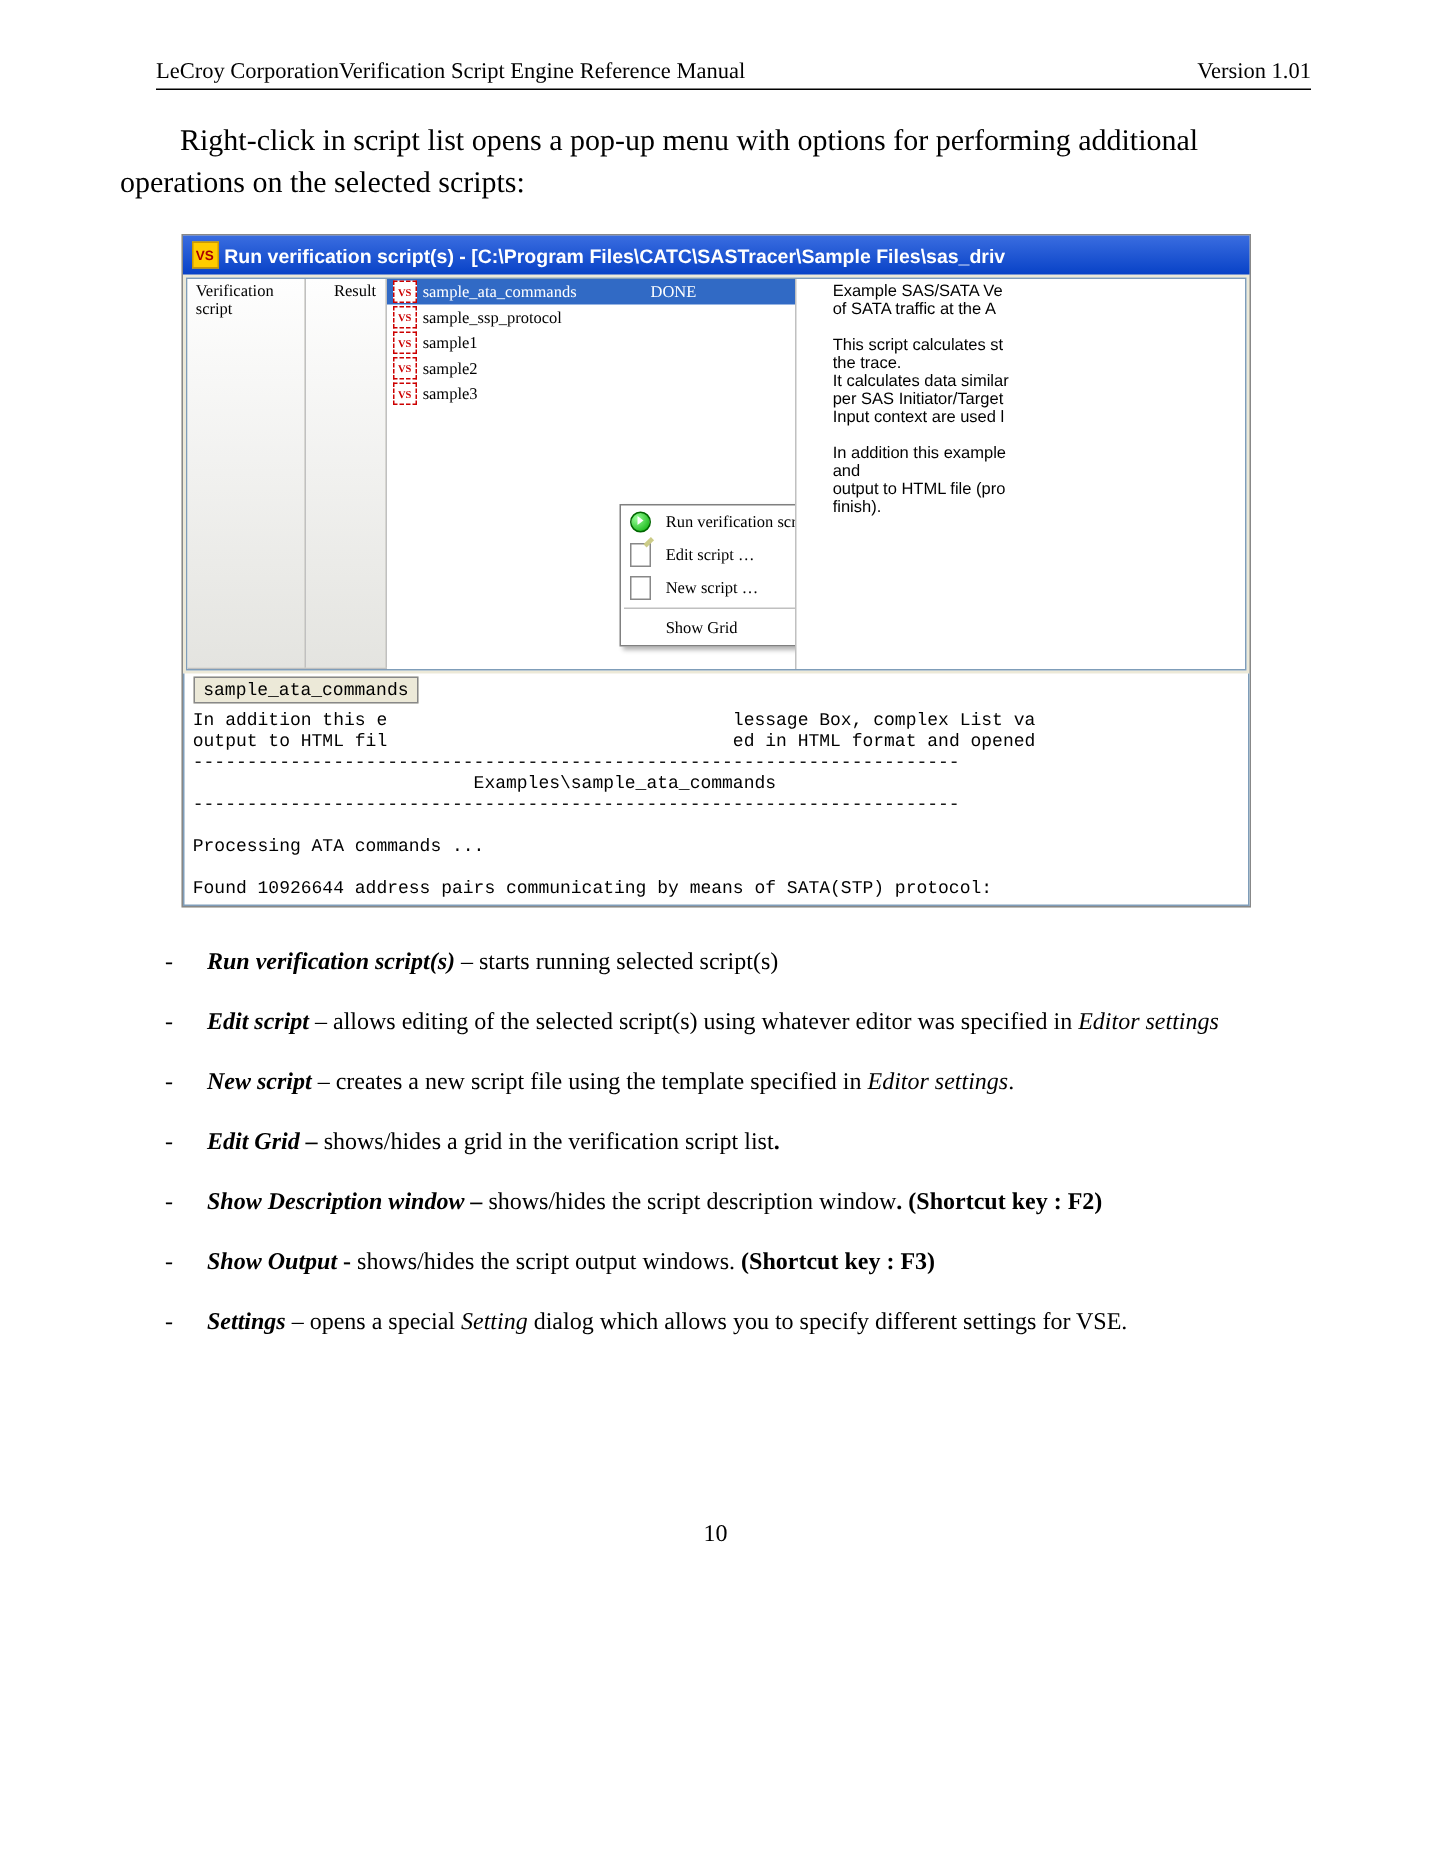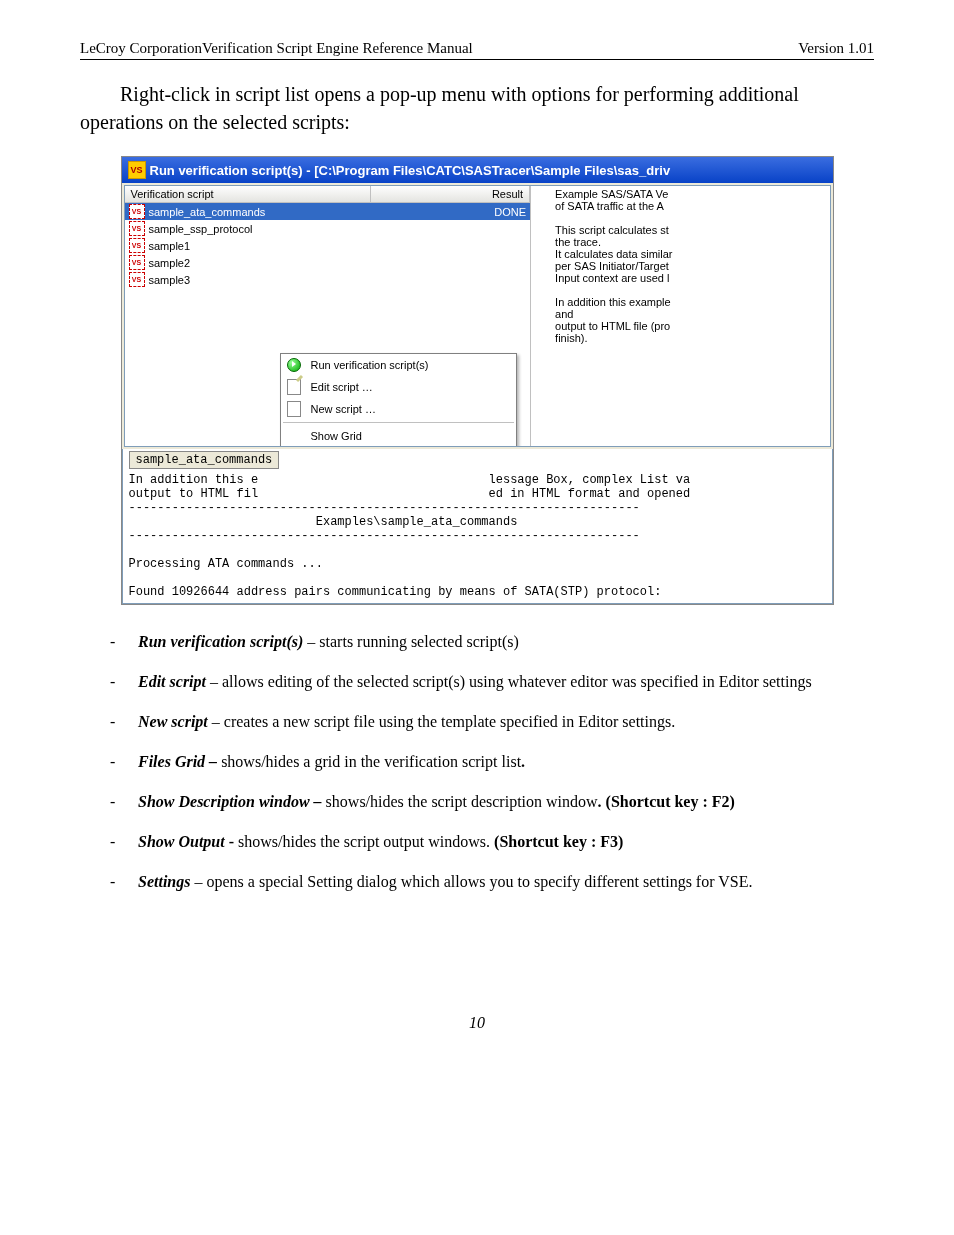--- a/index.html
+++ b/index.html
@@ -12,20 +12,21 @@
     width: 954px;
     box-sizing: border-box;
   }
   .header-row {
     display: flex;
     justify-content: space-between;
     border-bottom: 1px solid #000;
     padding-bottom: 2px;
     margin-bottom: 16px;
     font-size: 15px;
+    margin-left: 24px;
   }
   .header-center { text-align: left; flex: 1; }
   .intro-text {
     text-indent: 40px;
     margin-bottom: 20px;
     line-height: 1.4;
     font-size: 20px;
   }
 
   
@@ -68,22 +69,22 @@
     background: #fff;
     border: 1px solid #7f9db9;
     display: flex;
     min-height: 260px;
     overflow: hidden;
   }
   .list-pane {
     flex: 1.5;
     border-right: 1px solid #c0c0c0;
     display: flex;
-    flex-direction: column;
-    position: relative;
+    position: relative;
+    font-family: Liberation Serif, serif;
   }
   .list-header {
     display: flex;
     background: #ece9d8;
     border-bottom: 1px solid #c0c0c0;
   }
   .col-head {
     padding: 2px 6px;
     border-right: 1px solid #c0c0c0;
     font-size: 11px;
@@ -116,21 +117,21 @@
     font-size: 7px;
     font-weight: bold;
     color: #c00;
     background: #fff;
     border: 1px dashed #c00;
     flex-shrink: 0;
   }
   .list-row.selected .vs-icon { background: #fff; }
   .result-cell {
     flex: 1;
-    text-align: right;
+    text-align: left;
     color: #008000;
     font-weight: normal;
   }
   .list-row.selected .result-cell { color: #fff; }
   .script-name-cell { flex: 1.6; }
 
   .desc-pane {
     flex: 1;
     background: #fff;
     font-size: 11px;
@@ -244,26 +245,25 @@
     margin-bottom: 16px;
     padding-left: 28px;
   }
   .item-list li::before {
     content: "-";
     position: absolute;
     left: 0;
   }
   .bi { font-style: italic; font-weight: bold; }
   .b { font-weight: bold; }
-  .i { }
+  .i { font-style: italic; }
   .page-num {
     text-align: center;
     margin-top: 120px;
     font-size: 16px;
-    font-style: italic;
   }
 </style>
 </head>
 <body>
 
 <div class="header-row">
   <span>LeCroy Corporation</span>
   <span class="header-center">Verification Script Engine Reference Manual</span>
   <span>Version 1.01</span>
 </div>
@@ -371,21 +371,21 @@
   <li>
     <span class="bi">Run verification script(s)</span><span> – starts running selected script(s)</span>
   </li>
   <li>
     <span class="bi">Edit script</span><span> – allows editing of the selected script(s) using whatever editor was specified in </span><span class="i">Editor settings</span>
   </li>
   <li>
     <span class="bi">New script</span><span> – creates a new script file using the template specified in </span><span class="i">Editor settings</span><span>.</span>
   </li>
   <li>
-    <span class="bi">Files Grid –</span><span> shows/hides a grid in the verification script list</span><span class="b">.</span>
+    <span class="bi">Edit Grid –</span><span> shows/hides a grid in the verification script list</span><span class="b">.</span>
   </li>
   <li>
     <span class="bi">Show Description window –</span><span> shows/hides the script description window</span><span class="b">. (Shortcut key : F2)</span>
   </li>
   <li>
     <span class="bi">Show Output</span><span class="b"> - </span><span>shows/hides the script output windows. </span><span class="b">(Shortcut key : F3)</span>
   </li>
   <li>
     <span class="bi">Settings</span><span> – opens a special </span><span class="i">Setting</span><span> dialog which allows you to specify different settings for  VSE.</span>
   </li>

